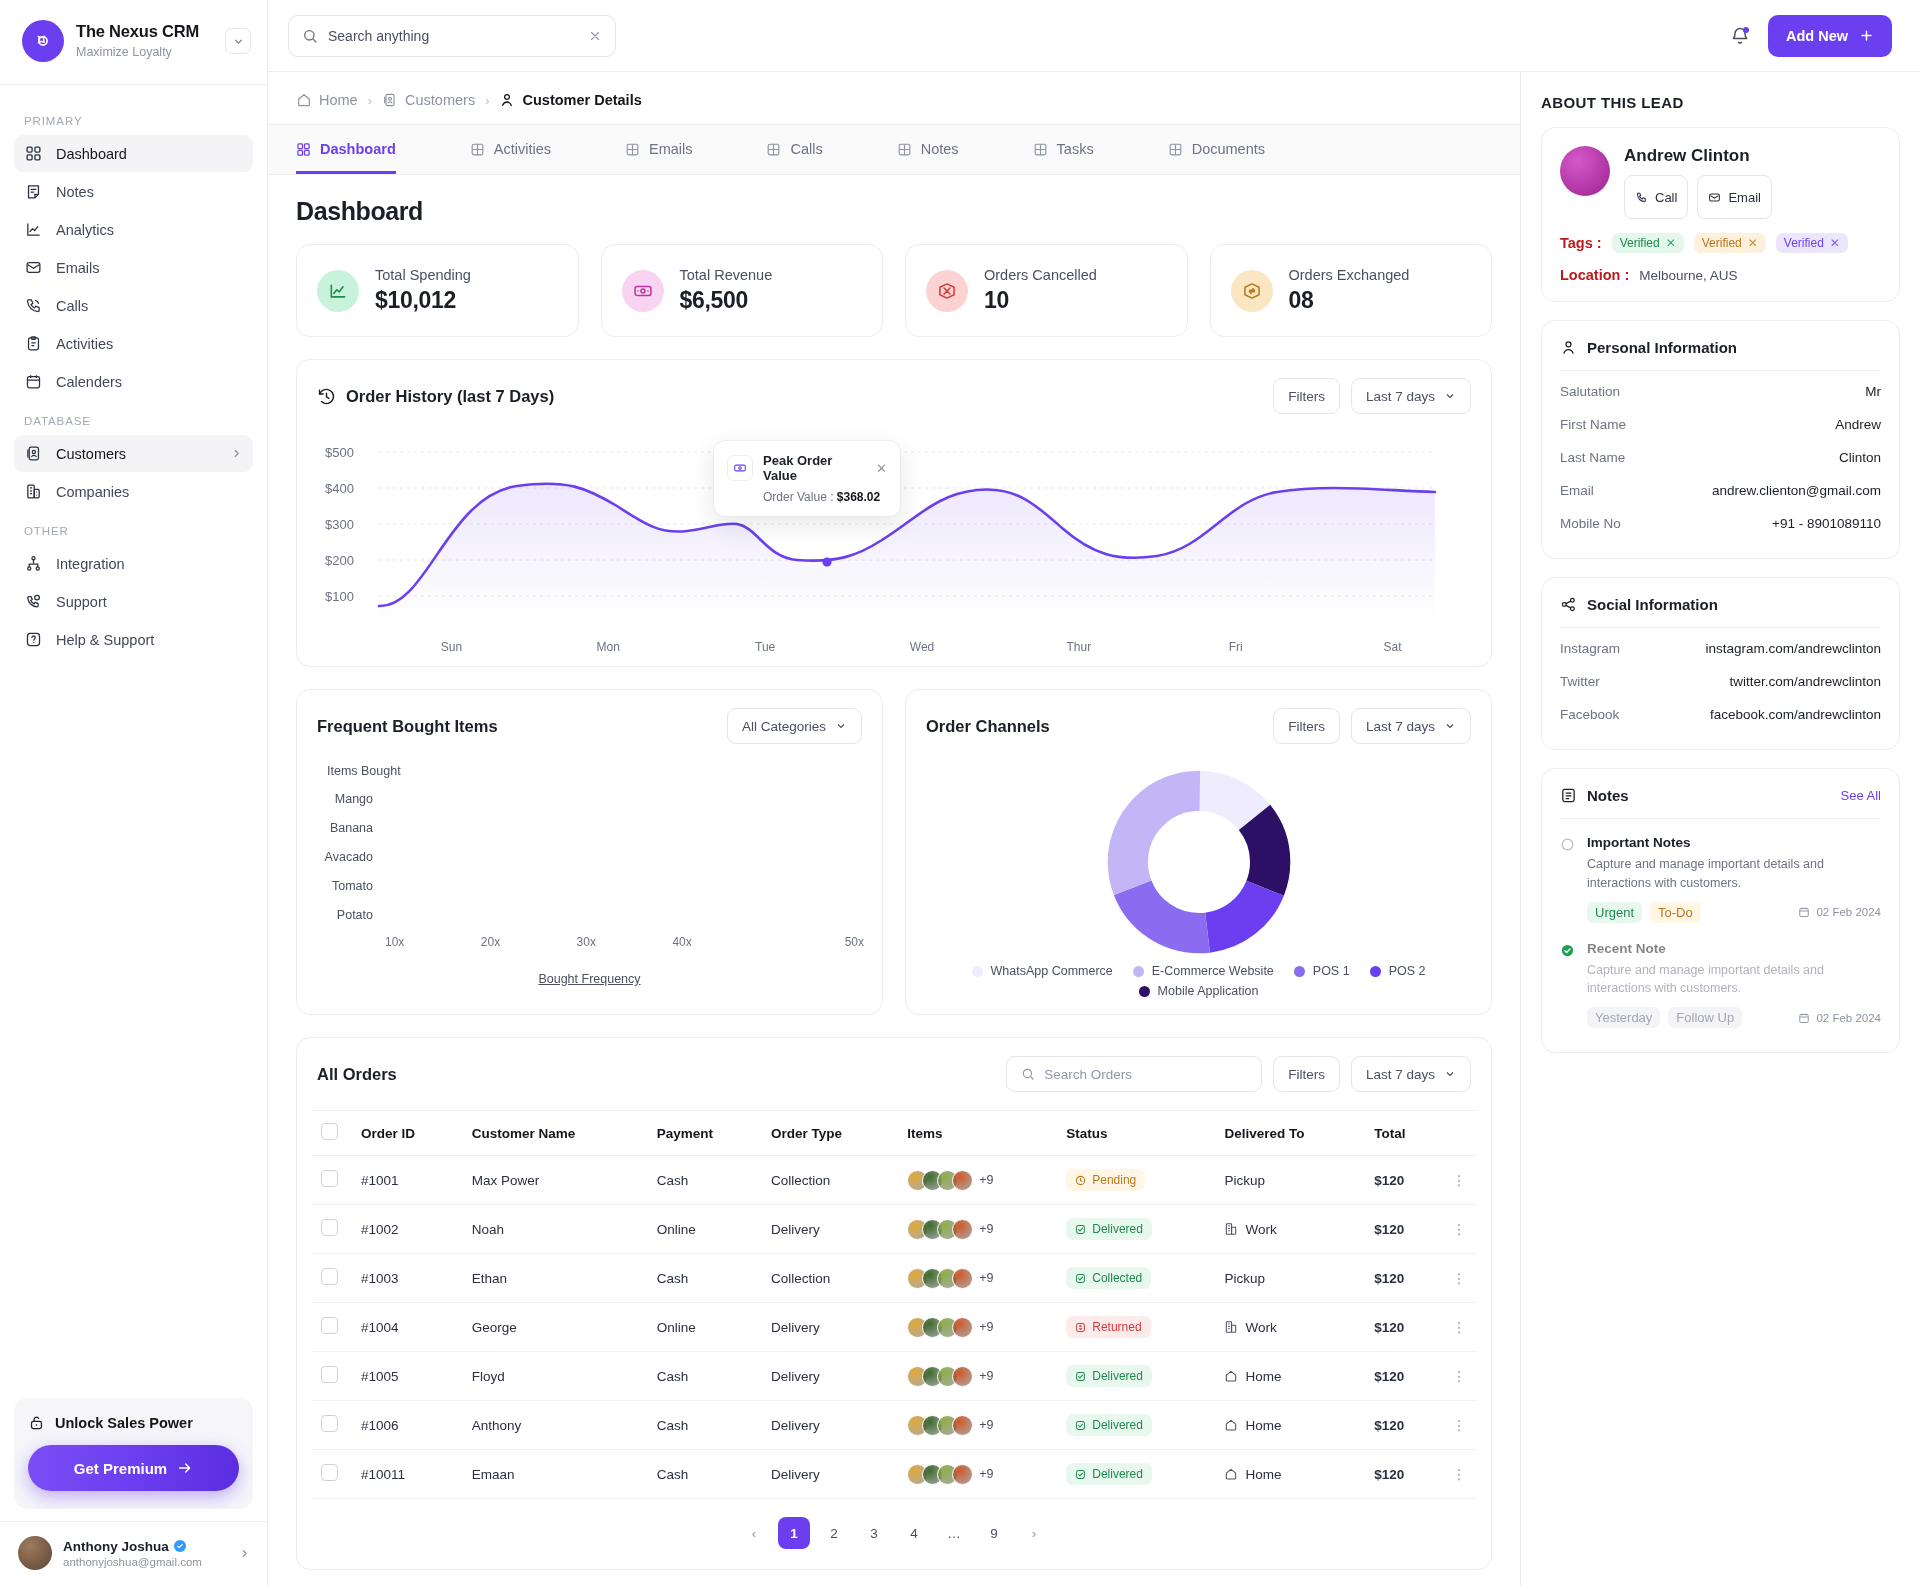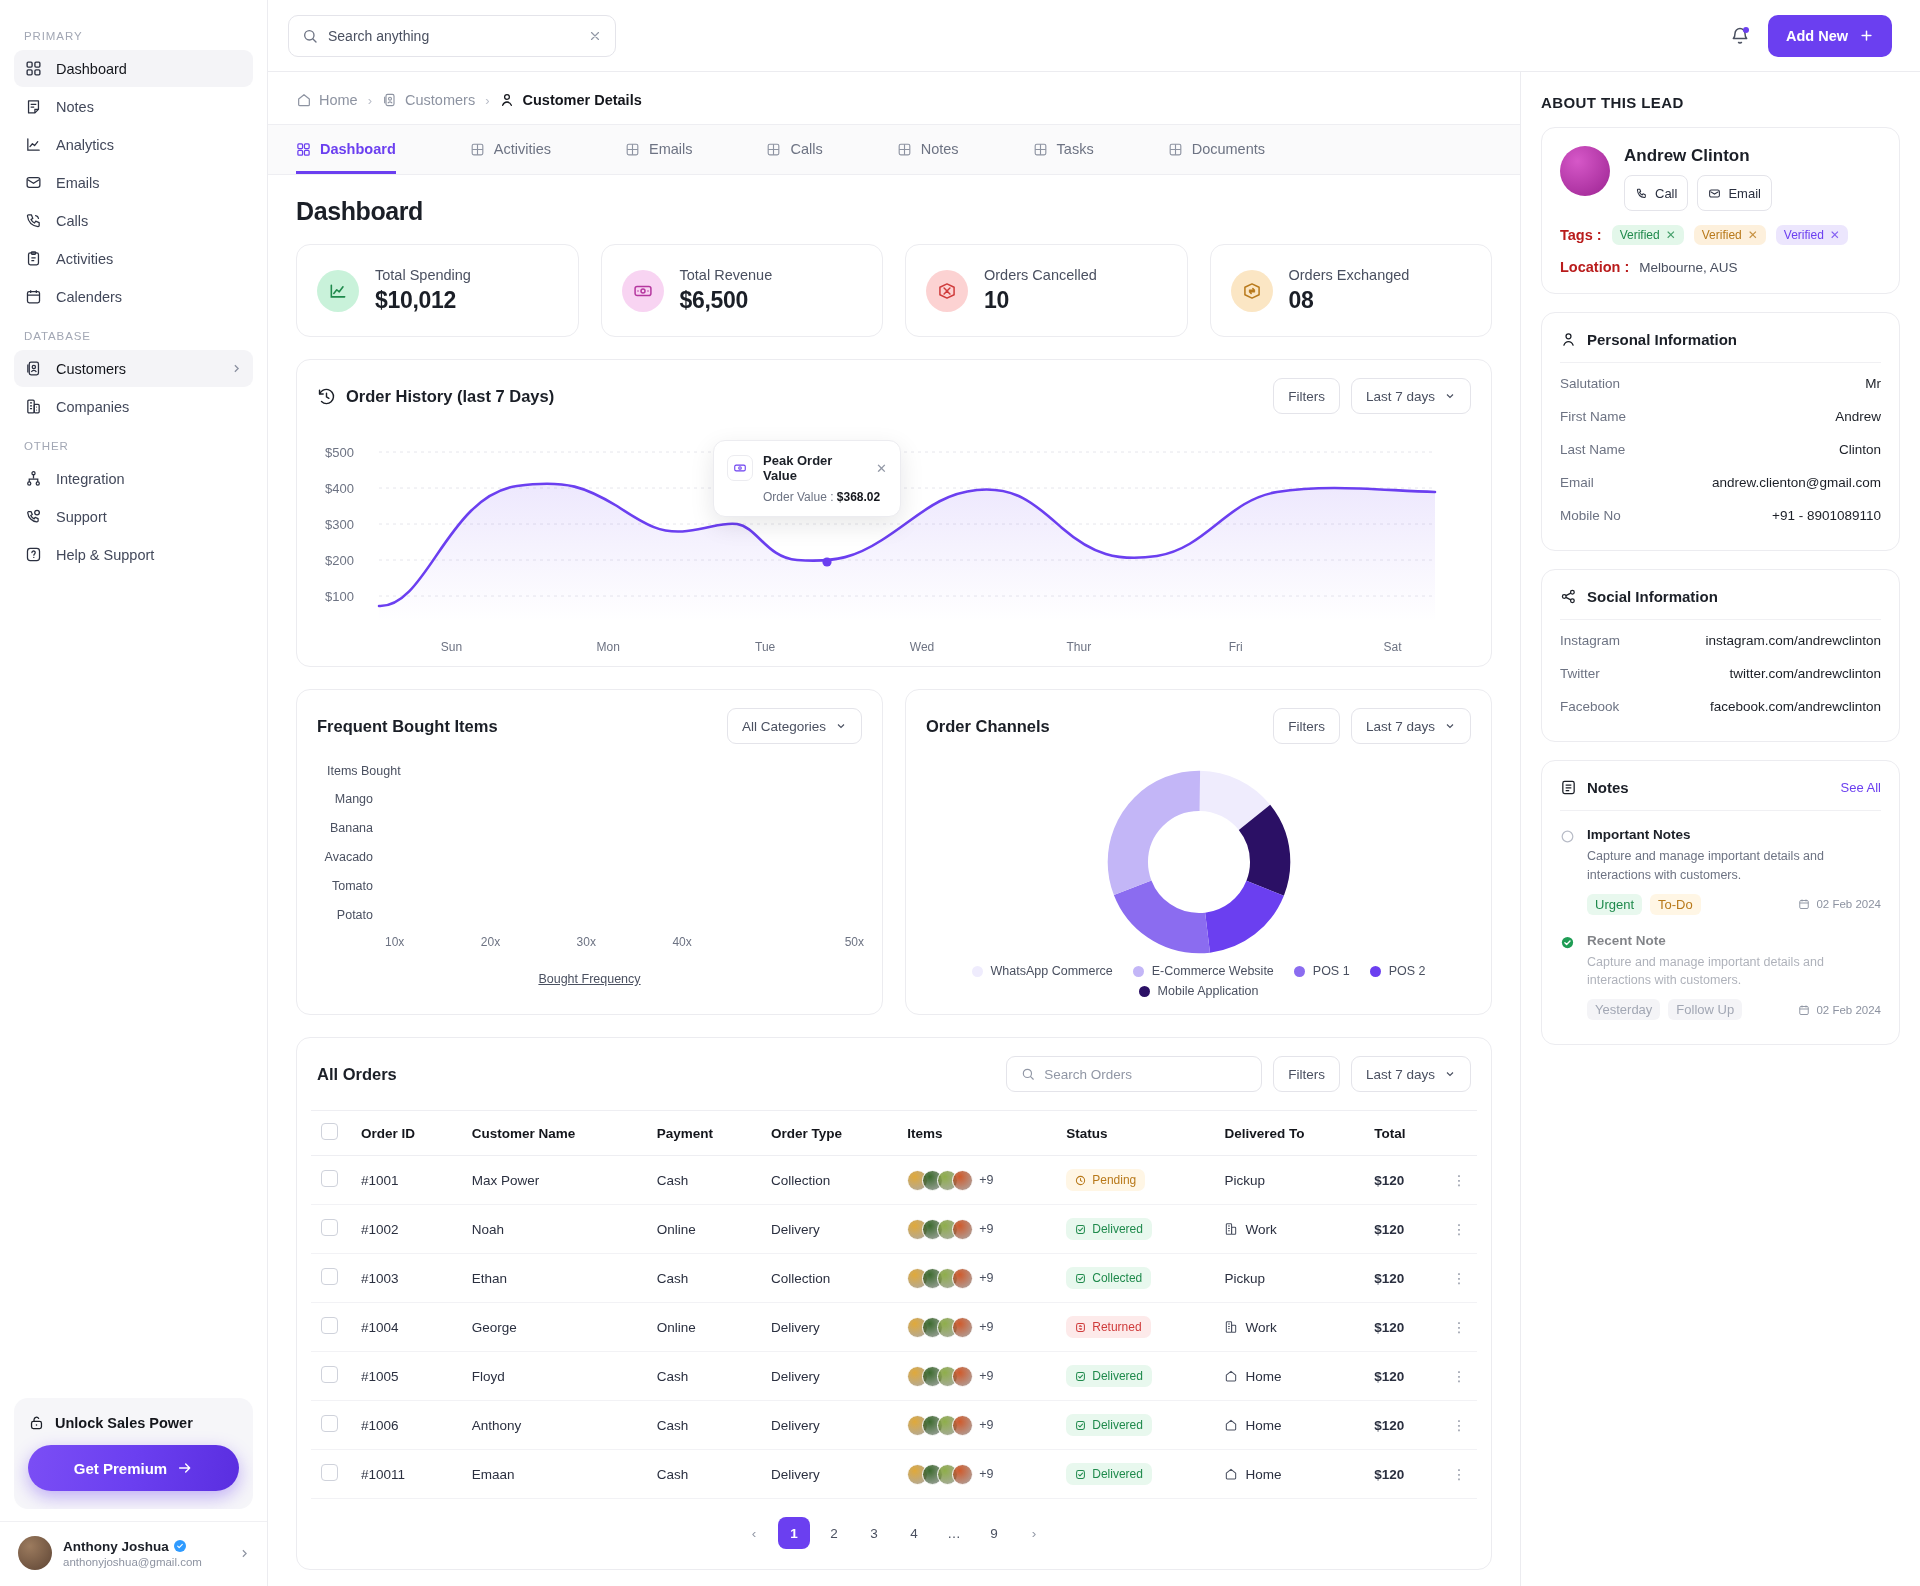--- a/index.html
+++ b/index.html
@@ -184,21 +184,21 @@
   }
   .right-head { font-size: 15px; font-weight: 700; letter-spacing: .4px; margin-bottom: 16px; }
   .panel { border: 1px solid #ececf0; border-radius: 14px; padding: 18px 18px; margin-bottom: 18px; }
   .lead-top { display: flex; gap: 14px; }
   .lead-avatar {
     width: 50px; height: 50px; border-radius: 50%; flex: 0 0 50px;
     background: radial-gradient(circle at 35% 30%, #d658c8, #9b2391);
   }
   .lead-name { font-size: 17px; font-weight: 600; }
   .lead-btns { display: flex; gap: 9px; margin-top: 9px; }
-  .mini-btn { border: 1px solid #e4e4ea; border-radius: 8px; height: 36px; padding: 0 10px; display: flex; align-items: center; gap: 7px; font-size: 13px; color: #2b3040; cursor: pointer; }
+  .mini-btn { border: 1px solid #e4e4ea; border-radius: 8px; height: 44px; padding: 0 10px; display: flex; align-items: center; gap: 7px; font-size: 13px; color: #2b3040; cursor: pointer; }
   .kv-line { display: flex; align-items: center; gap: 10px; margin-top: 14px; }
   .kv-key { font-size: 14.5px; font-weight: 600; color: #b91c1c; }
   .tag { display: inline-flex; align-items: center; gap: 6px; border-radius: 7px; padding: 3px 8px; font-size: 12px; }
   .tag-x { opacity: .8; cursor: pointer; }
   .panel-title { display: flex; align-items: center; gap: 10px; font-size: 15px; font-weight: 600; padding-bottom: 14px; }
   .panel-title .see-all { margin-left: auto; font-size: 13px; color: #6b3ff0; font-weight: 500; cursor: pointer; }
   .divider { height: 1px; background: #f0f0f3; margin-bottom: 4px; }
   .row-kv { display: flex; align-items: center; padding: 9px 0; font-size: 13.5px; }
   .row-kv .k { color: #6d7383; }
   .row-kv .v { margin-left: auto; color: #1b1f27; font-weight: 500; }
@@ -214,20 +214,37 @@
   .note-date { margin-left: auto; display: flex; align-items: center; gap: 6px; font-size: 11.5px; color: #8d93a1; }
   .note.faded .note-body, .note.faded .note-title { opacity: .55; }
   svg { display: block; }
 </style>
 </head>
 <body>
 
 <div class="app">
 
   <aside class="sidebar">
+    <div class="brand">
+      <div class="brand-logo">
+        <svg width="22" height="22" viewBox="0 0 24 24" fill="none" stroke="#fff" stroke-width="1.8">
+          <path d="M5 5c3 1 5 1 7 0-1 3-1 5 0 7-3-1-5-1-7 0 1-3 1-5 0-7z" transform="translate(3,3) scale(0.85)"></path>
+          <circle cx="12" cy="12" r="4.5"></circle>
+        </svg>
+      </div>
+      <div class="brand-text">
+        <div class="brand-name">The Nexus CRM</div>
+        <div class="brand-sub">Maximize Loyalty</div>
+      </div>
+      <div class="brand-caret">
+        <svg width="13" height="13" viewBox="0 0 24 24" fill="none" stroke="currentColor" stroke-width="2.4">
+            <path d="M6 9l6 6 6-6"></path>
+          </svg>
+      </div>
+    </div>
 
     <nav class="nav">
 
       <div class="nav-group-label">PRIMARY</div>
       <div class="nav-item active">
         <span class="ico">
             <svg width="17" height="17" viewBox="0 0 24 24" fill="none" stroke="currentColor" stroke-width="1.9">
               <rect x="3" y="3" width="7" height="7" rx="1.5"></rect>
               <rect x="14" y="3" width="7" height="7" rx="1.5"></rect>
               <rect x="3" y="14" width="7" height="7" rx="1.5"></rect>

